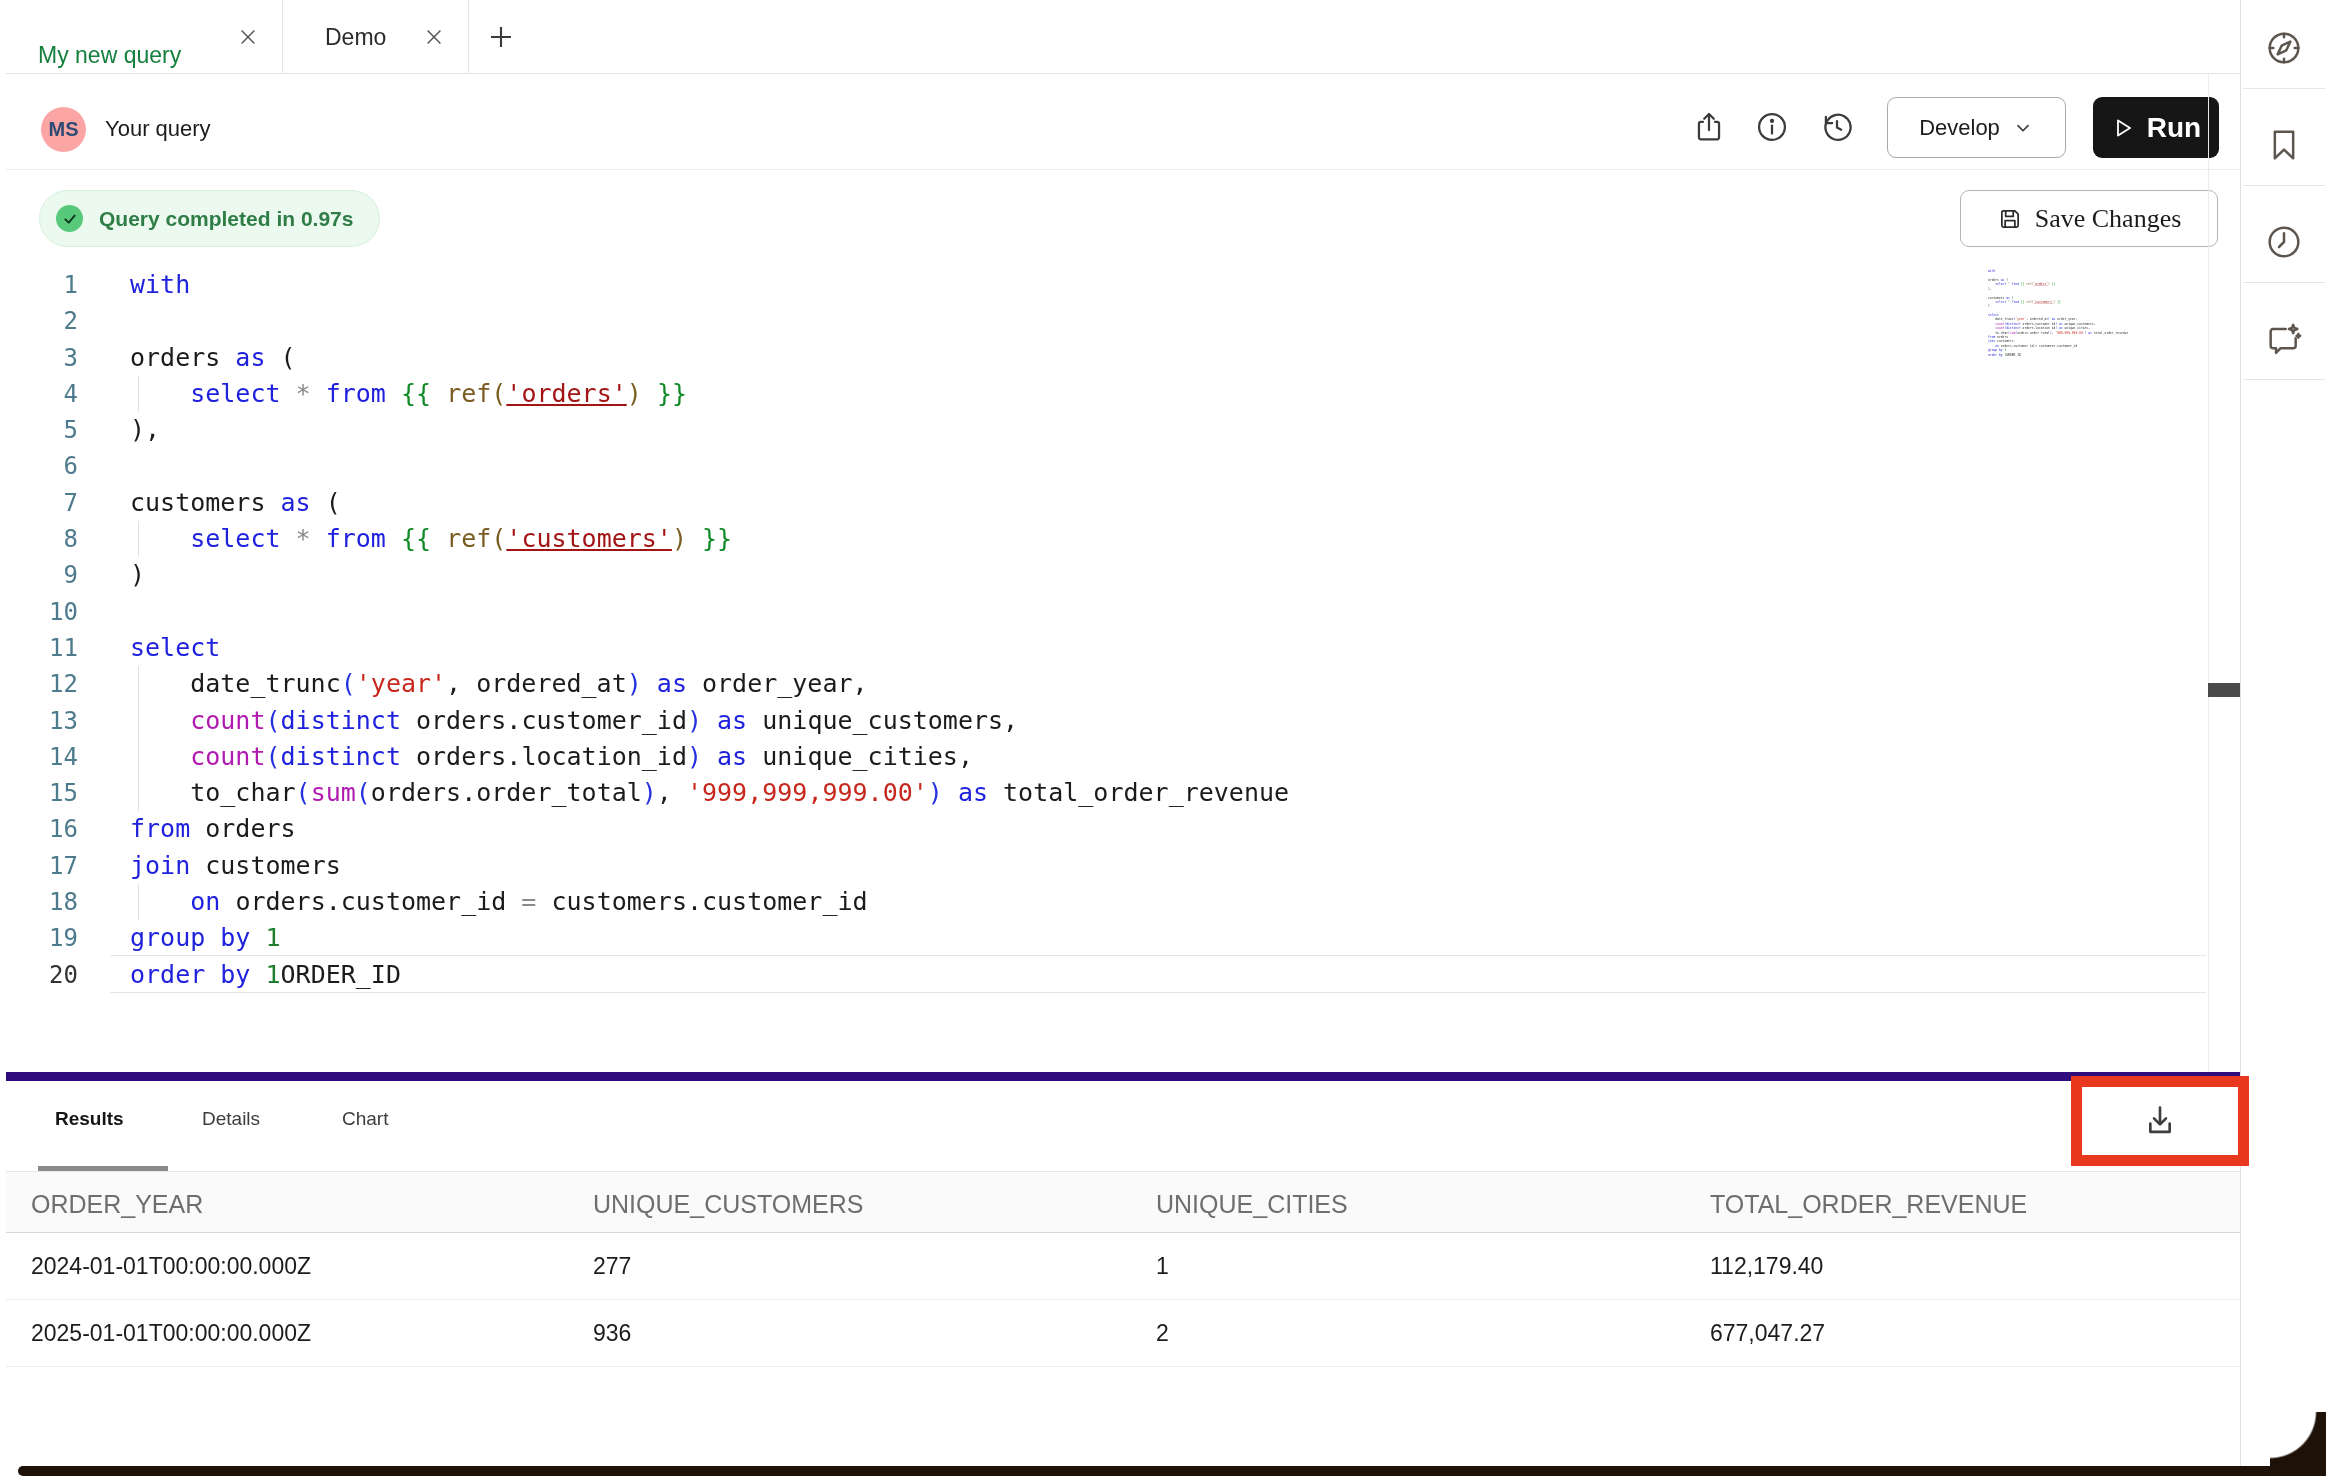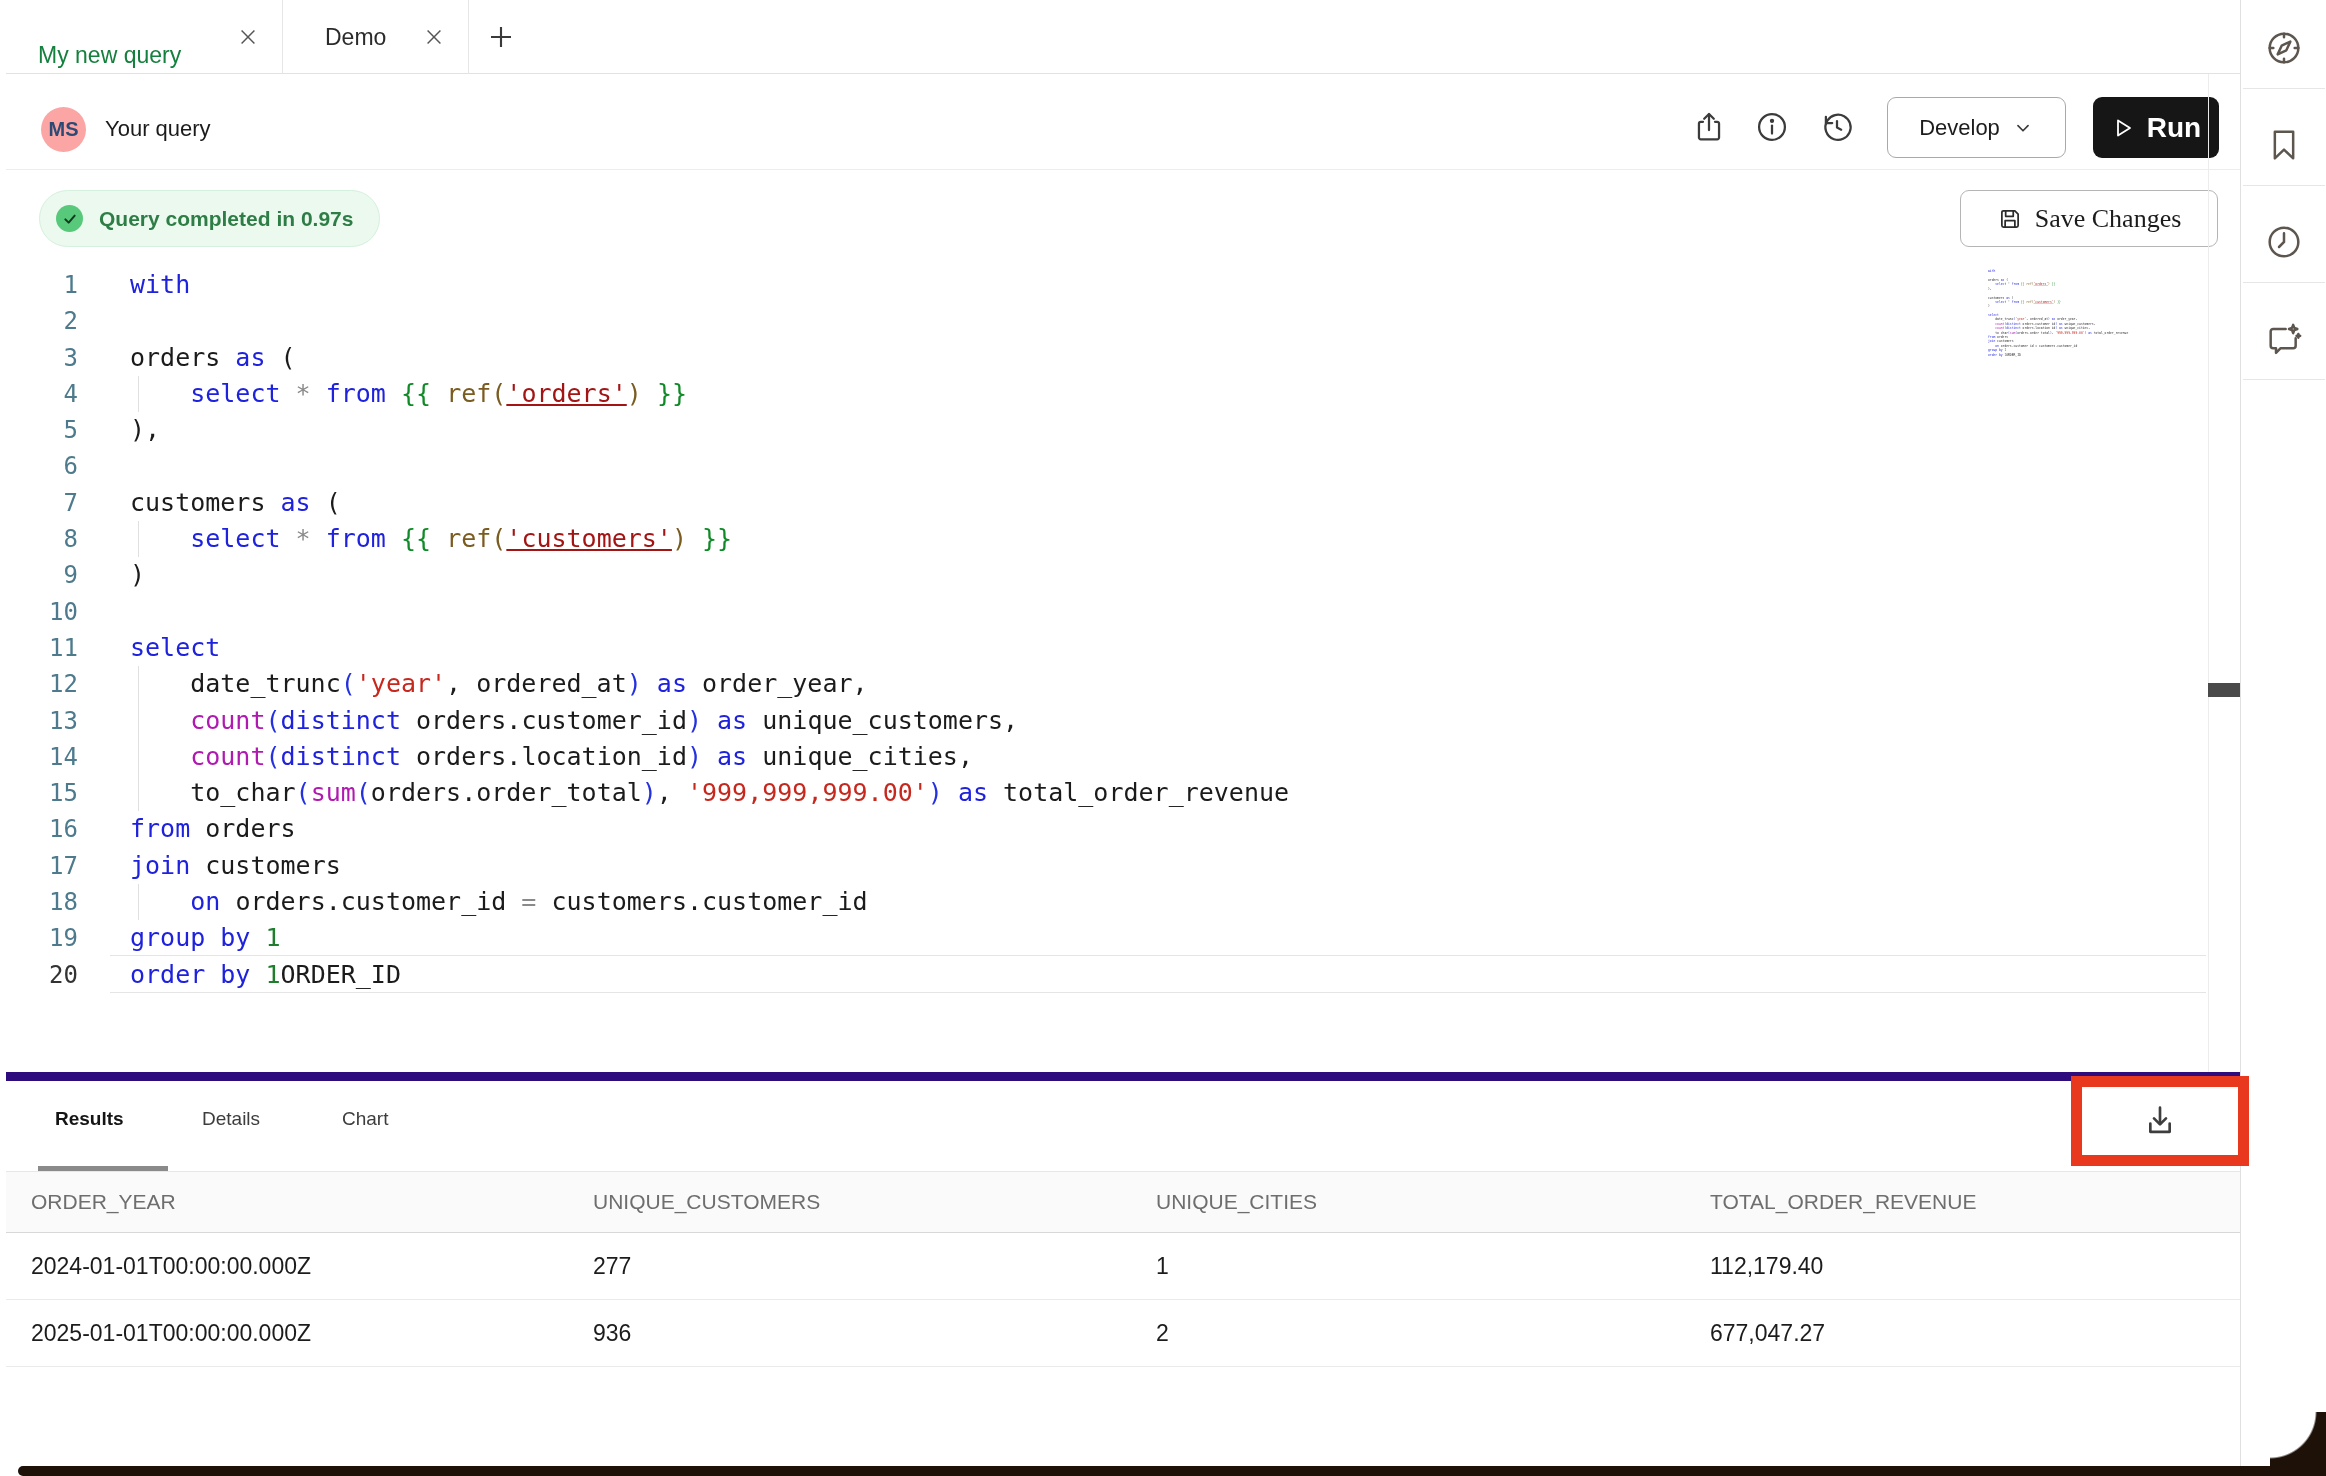--- a/index.html
+++ b/index.html
@@ -51,21 +51,21 @@
   
   .purple-bar { left:6px; top:1072px; width:2234px; height:9px; background:#2e0c7e; }
   .rtab { top:1108px; font-size:19px; color:#3d3d3d; cursor:pointer; }
   .rtab.active { color:#151515; font-weight:700; }
   .rtab-results { left:55px; }
   .rtab-details { left:202px; }
   .rtab-chart { left:342px; }
   .rtab-underline { left:38px; top:1166px; width:130px; height:6px; background:#8a8a8a; }
   .table-topline { left:6px; top:1171px; width:2234px; height:1px; background:#e7e7e7; }
   .thead { left:6px; top:1172px; width:2234px; height:61px; background:#fafafa; border-bottom:1px solid #d8d8d8; }
-  .th { position:absolute; top:18px; font-size:21px; color:#6e6e6e; }
+  .th { position:absolute; top:18px; font-size:25px; color:#6e6e6e; }
   .trow { left:6px; width:2234px; height:67px; border-bottom:1px solid #ebebeb; background:#fff; }
   .td { position:absolute; top:20px; font-size:23px; color:#1c1c1c; }
   .c0 { left:25px; } .c1 { left:587px; } .c2 { left:1150px; } .c3 { left:1704px; }
 
   .dl-annotation { left:2071px; top:1076px; width:178px; height:90px; border:11px solid #e8391f; background:#fff; z-index:6; display:flex; align-items:center; justify-content:center; }
 
   
   .sidebar { left:2240px; top:0; width:86px; height:1466px; background:#fff; border-left:1px solid #e0e0e0; }
   .sb-item { position:absolute; left:0; width:85px; height:96px; display:flex; align-items:center; justify-content:center; cursor:pointer; }
   .sb-sep { position:absolute; left:2px; width:82px; height:1px; background:#e6e6e6; }

